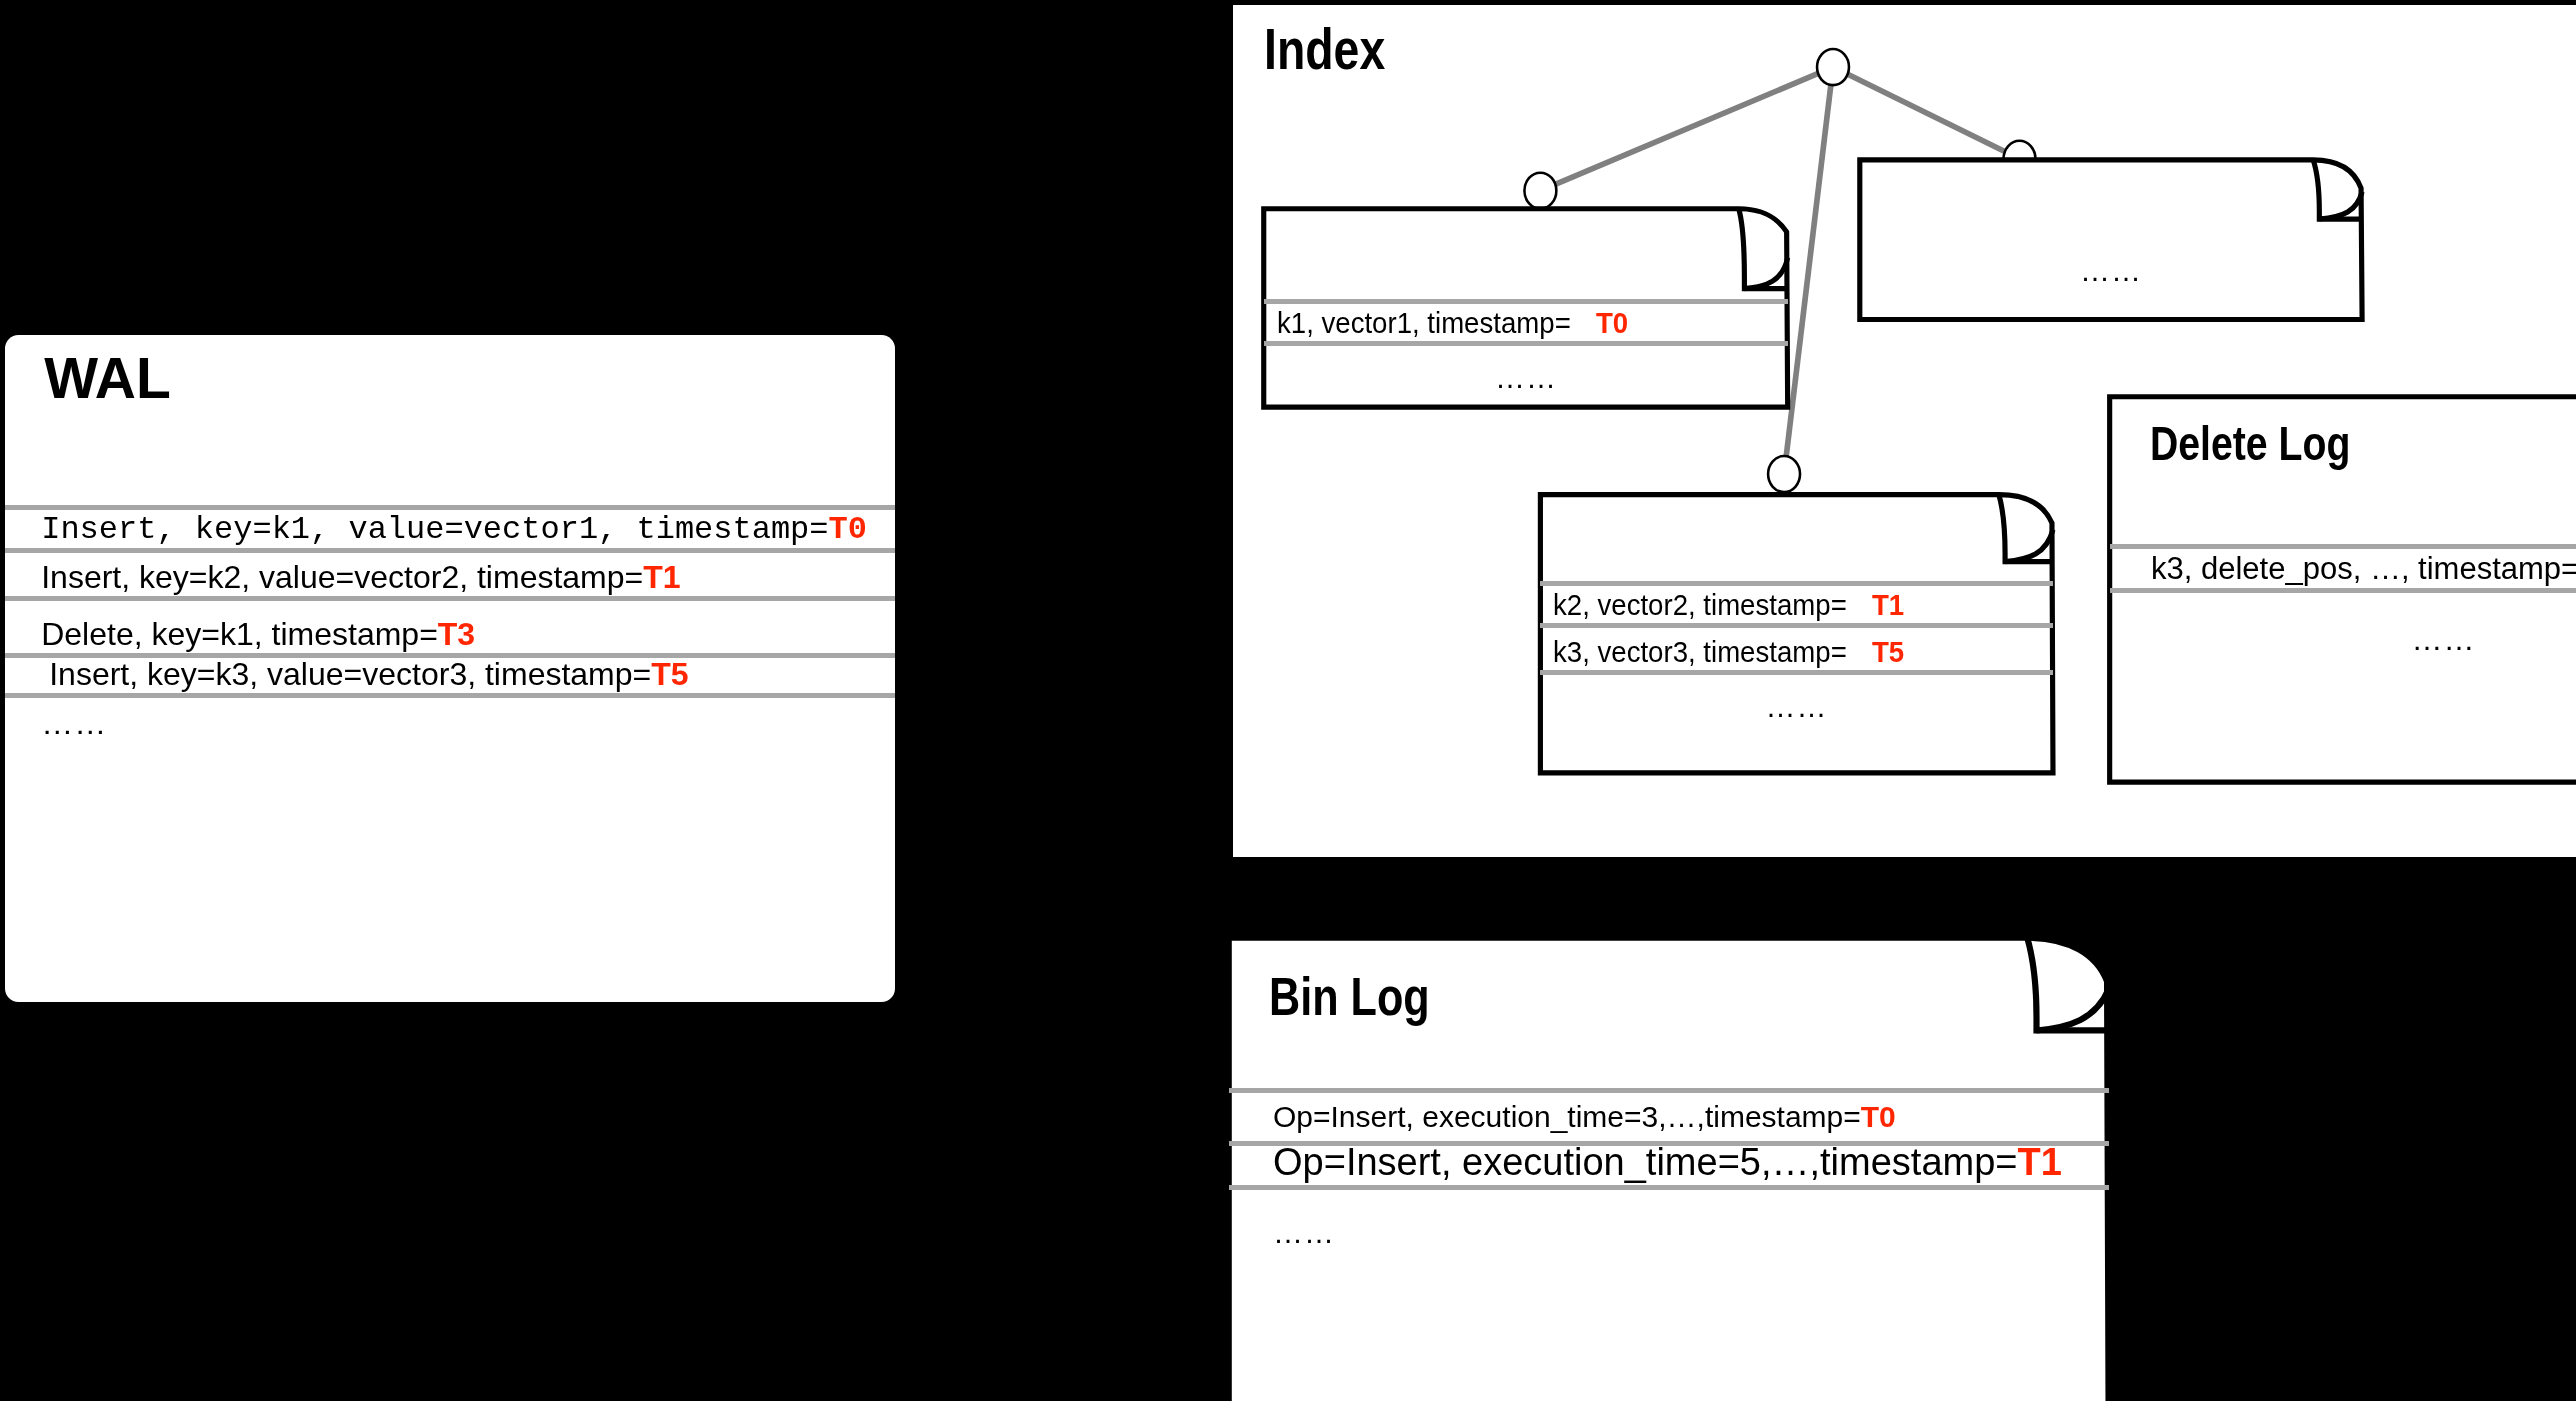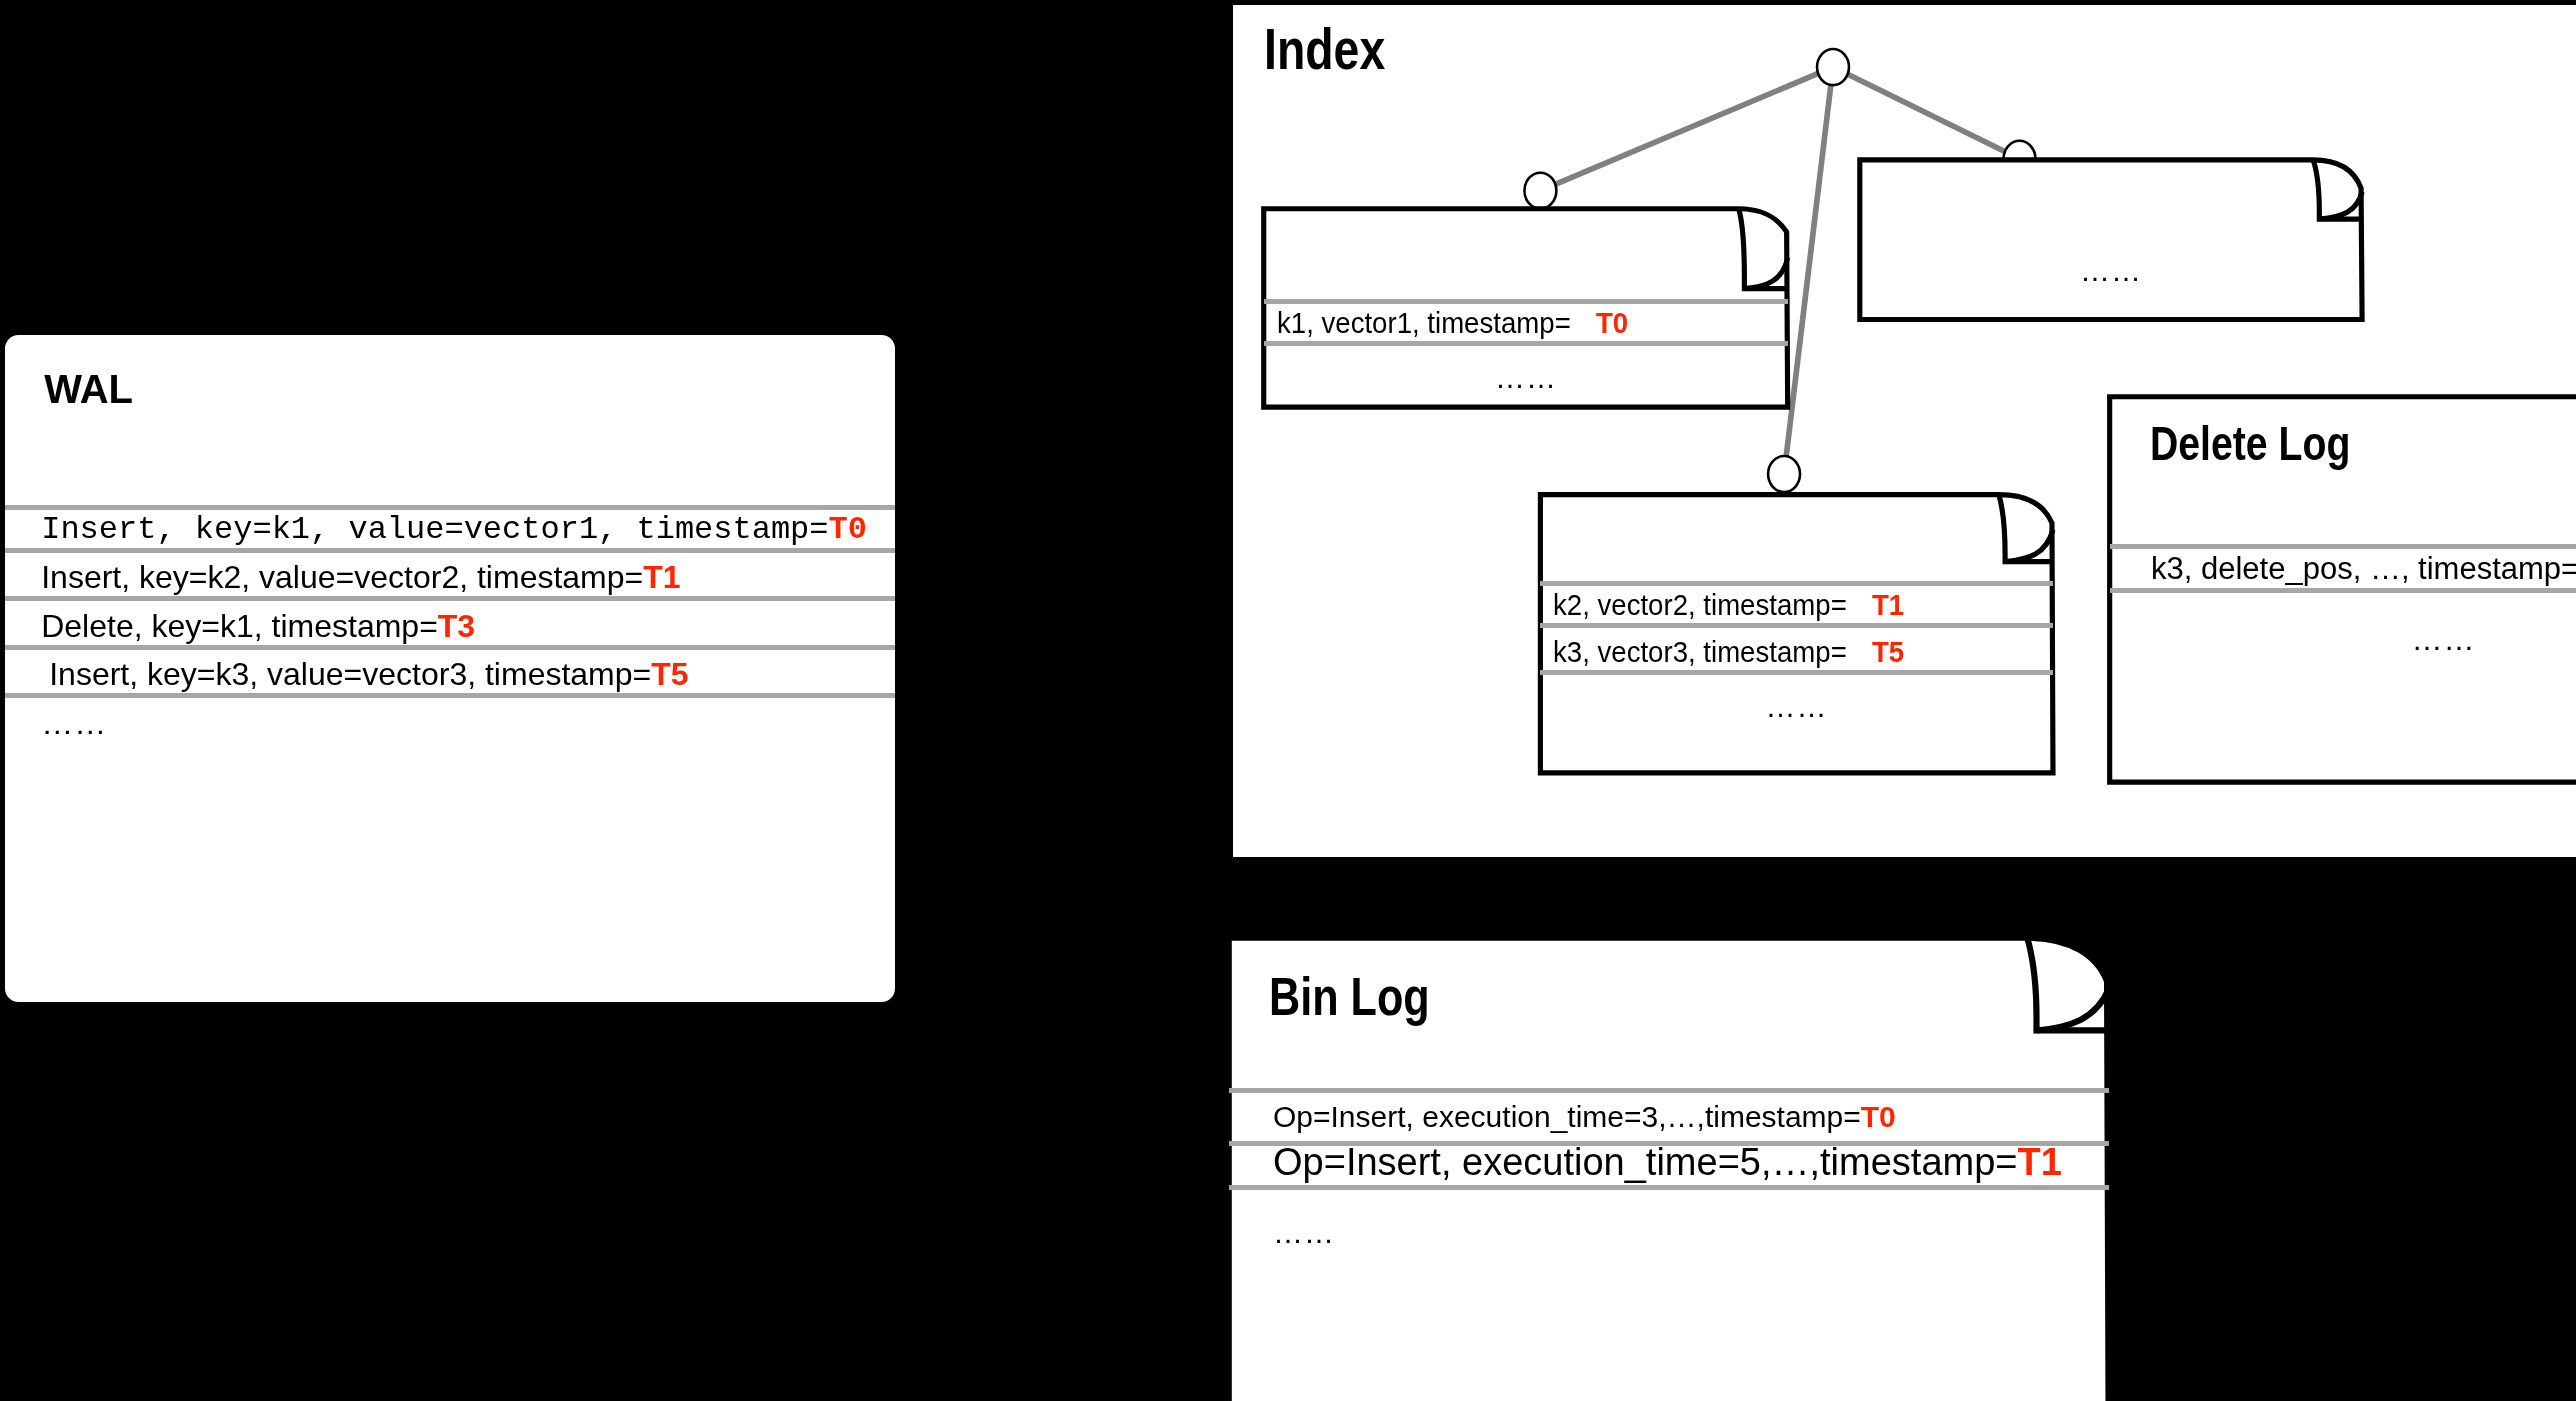--- a/index.html
+++ b/index.html
@@ -35,33 +35,33 @@
   
   svg.overlay{position:absolute;left:0;top:0;width:2817px;height:1402px;
               pointer-events:none;overflow:visible;}
 </style>
 </head>
 <body>
 
 <div class="canvas">
 
   <div class="panel panel-rounded" style="left:5.2px;top:335px;width:890px;height:667px;">
-    <div class="panel-title" style="left:39px;top:34px;font-size:40px;">WAL</div>
+    <div class="panel-title" style="left:39px;top:15px;font-size:57px;">WAL</div>
 
     <div class="row sep-top sep-bot" style="left:0;top:170px;width:890px;height:48px;padding-left:36px;font-size:32px;font-family:Liberation Mono, monospace;">
       <span>Insert, key=k1, value=vector1, timestamp=</span>
         <span class="ts">T0</span>
     </div>
 
     <div class="row sep-bot" style="left:0;top:218px;width:890px;height:48px;padding-left:36px;font-size:32px;">
       <span>Insert, key=k2, value=vector2, timestamp=</span>
         <span class="ts">T1</span>
     </div>
 
-    <div class="row sep-bot" style="left:0;top:267px;width:890px;height:48px;padding-left:36px;font-size:32px;">
+    <div class="row sep-bot" style="left:0;top:275px;width:890px;height:48px;padding-left:36px;font-size:32px;">
       <span>Delete, key=k1, timestamp=</span>
         <span class="ts">T3</span>
     </div>
 
     <div class="row sep-bot" style="left:0;top:315px;width:890px;height:48px;padding-left:44px;font-size:32px;">
       <span>Insert, key=k3, value=vector3, timestamp=</span>
         <span class="ts">T5</span>
     </div>
 
     <div class="row" style="left:0;top:364px;width:890px;height:48px;padding-left:36px;font-size:32px;">

